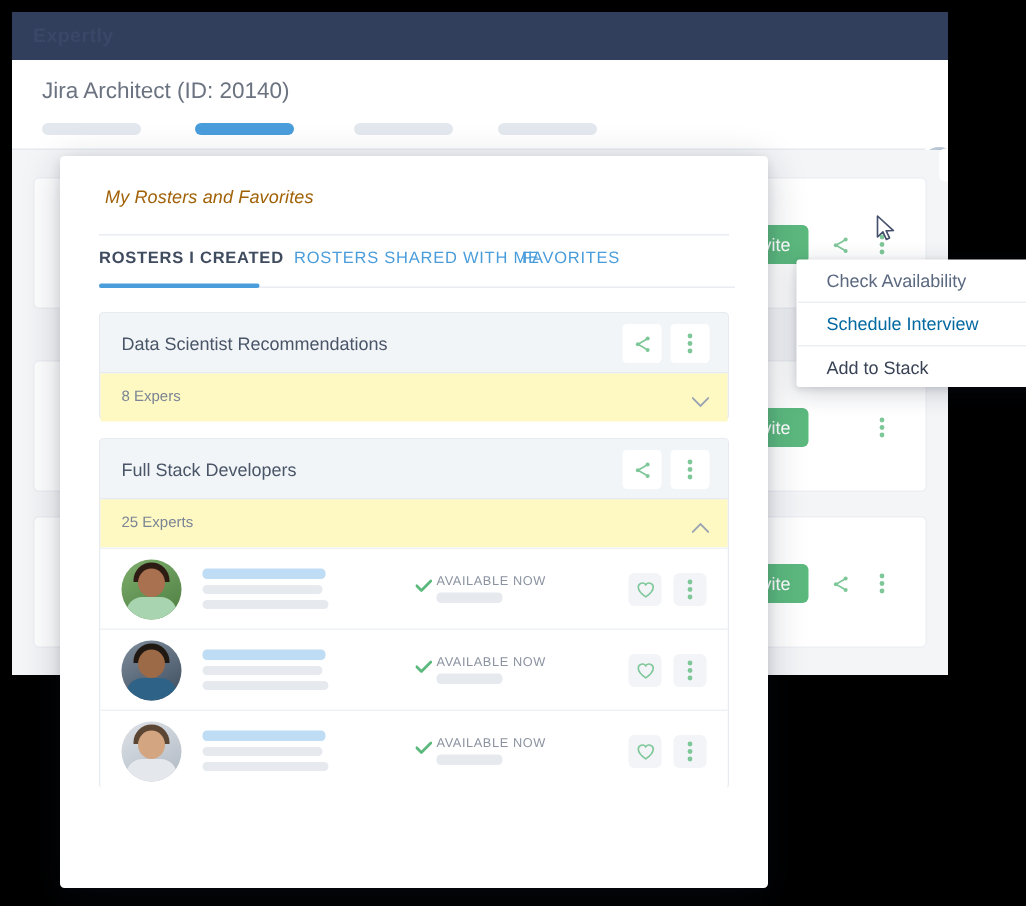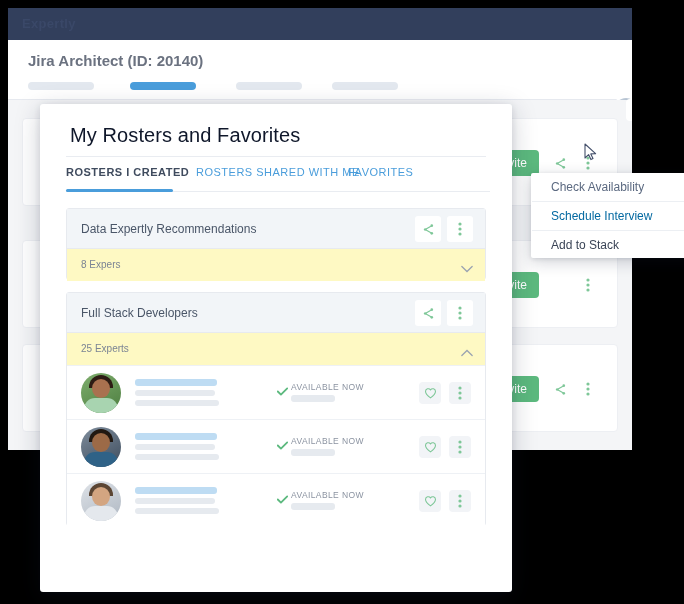--- a/index.html
+++ b/index.html
@@ -26,21 +26,21 @@
     position: absolute; left: 14px; top: 8px;
     font-size: 13px; font-weight: bold; letter-spacing: .3px;
     color: #3a4868;
   }
   .pagehead {
     position: absolute; left: 0; top: 32px; width: 624px; height: 60px;
     background: #ffffff; border-bottom: 1px solid #e6e9ef;
   }
   .page-title {
     position: absolute; left: 20px; top: 12px;
-    font-size: 15px; color: #6b7280; font-weight: bold;
+    font-size: 15px; color: #6b7280; font-weight: normal;
   }
   .navbars { position: absolute; left: 20px; top: 42px; width: 400px; height: 8px; }
   .navbar-pill {
     position: absolute; top: 0; height: 8px; border-radius: 4px;
     background: #e3e8ef;
   }
   .navbar-pill.active { background: #4a9ddb; }
 
   
   .avatar-group { position: absolute; right: 20px; top: 56px; height: 28px; }
@@ -100,21 +100,21 @@
 
   
   .modal {
     position:absolute; left:40px; top:104px; width:472px; height:488px;
     background:#ffffff; border-radius:3px;
     box-shadow: 0 6px 26px rgba(22,32,55,.22), 0 2px 7px rgba(22,32,55,.12);
     overflow:hidden;
   }
   .modal-title {
     position:absolute; left:30px; top:20px;
-    font-size:20px; color:#0f172a; letter-spacing:.1px;
+    font-size:12px; color:#a16207; letter-spacing:.1px;font-style:italic;
   }
   .modal-divider {
     position:absolute; left:26px; top:52px; width:420px; height:1px; background:#e9ecf1;
   }
   .tabs { position:absolute; left:26px; top:62px; width:424px; height:26px; }
   .tab {
     position:absolute; top:0; font-size:11px; letter-spacing:.5px; font-weight:bold;
     background:none; border:none; padding:0;
   }
   .tab.active { color:#3f4b5e; }
@@ -305,21 +305,21 @@
         <button class="tab active" style="left: 0px;">ROSTERS I CREATED</button>
         <button class="tab link" style="left: 130px;">ROSTERS SHARED WITH ME</button>
         <button class="tab link" style="left: 282px; text-align: right;">FAVORITES</button>
       </div>
     <div class="tabs-rule"></div>
     <div class="tab-underline"></div>
 
     <div id="rosters">
         <div class="roster" style="top: 104px; height: 72px;">
           <div class="roster-head">
-            <div class="roster-name">Data Expertly Recommendations</div>
+            <div class="roster-name">Data Scientist Recommendations</div>
             <button class="sq-btn" style="right: 44px;">
               <svg width="13" height="13" viewBox="0 0 24 24" fill="none" stroke="#7ec798" stroke-width="2.2" stroke-linecap="round">
                 <circle cx="18" cy="5" r="2.5" fill="#7ec798" stroke="none"></circle>
                 <circle cx="6" cy="12" r="2.5" fill="#7ec798" stroke="none"></circle>
                 <circle cx="18" cy="19" r="2.5" fill="#7ec798" stroke="none"></circle>
                 <line x1="8.3" y1="10.8" x2="15.7" y2="6.5"></line>
                 <line x1="8.3" y1="13.2" x2="15.7" y2="17.5"></line>
               </svg>
             </button>
             <button class="sq-btn" style="right: 12px;">

